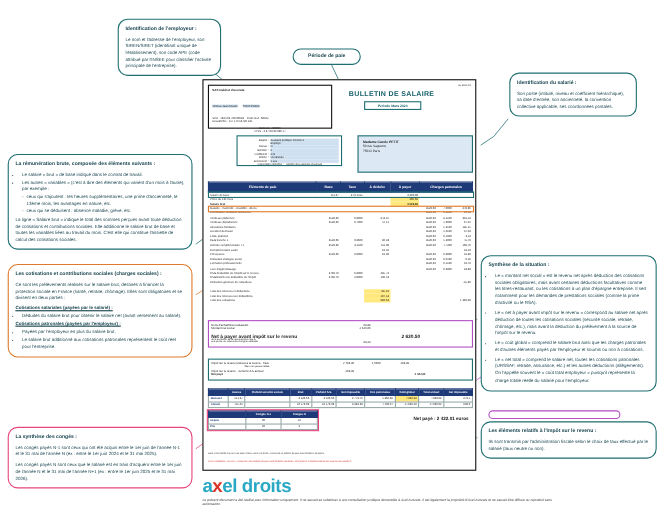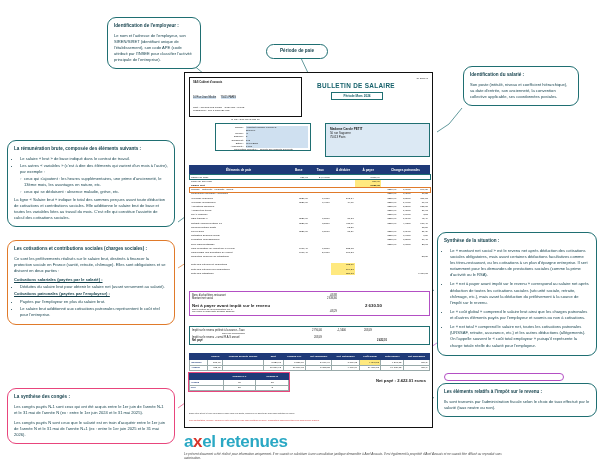--- a/index.html
+++ b/index.html
@@ -607,15 +607,15 @@
     </table>
   </div>
 
   <div id="netpay">Net payé : 2 422.01 euros</div>
 
   <div id="footnote">Dans votre intérêt et pour vous aider à faire valoir vos droits, conservez ce bulletin de paie sans limitation de durée.</div>
   <div id="consnote">Pour contestation, recours : conservez votre bulletin de paie sans limitation de durée. Informations complémentaires sur www.service-public.fr</div>
 </div>
 
 <div id="brand">
-  <span>a</span><span class="x">x</span><span>el retenues</span>
+  <span>a</span><span class="x">x</span><span>el droits</span>
 </div>
 <div id="disclaimer">Le présent document a été réalisé pour information uniquement. Il ne saurait se substituer à une consultation juridique demandée à Axel Avocats. Il est également la propriété d'Axel Avocats et ne saurait être diffusé ou reproduit sans autorisation.</div>
 
 </body></html>

